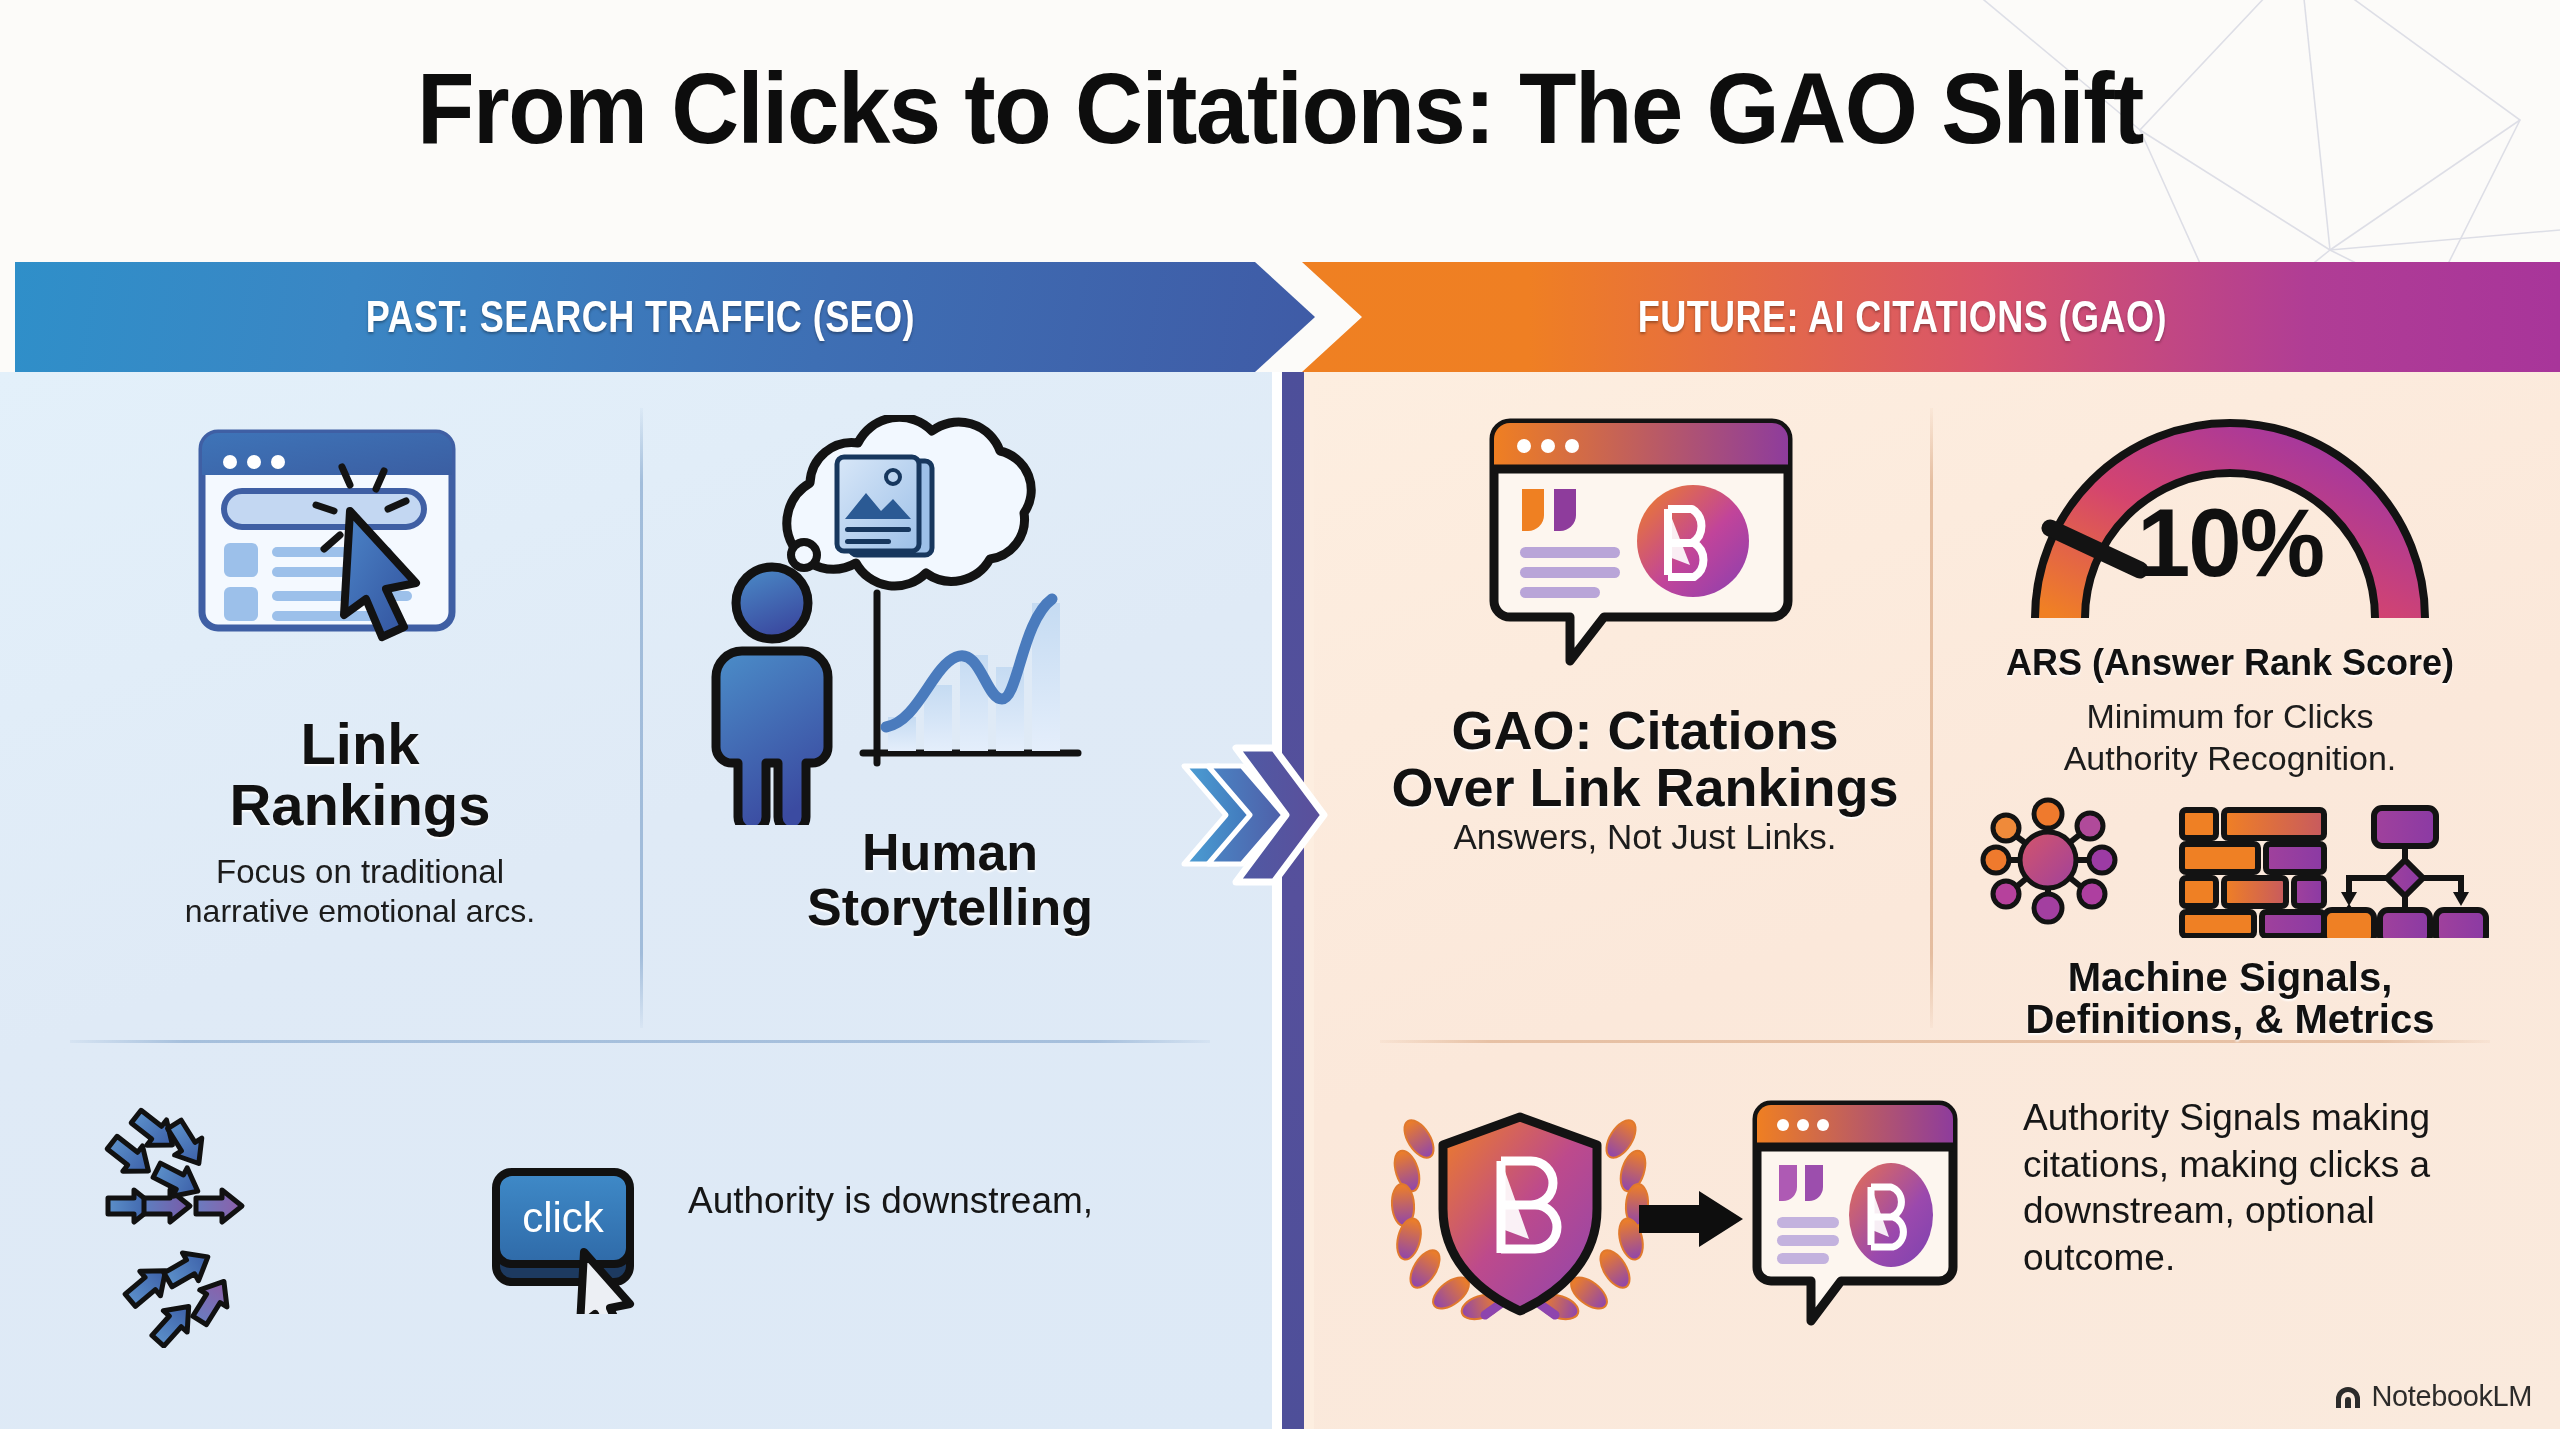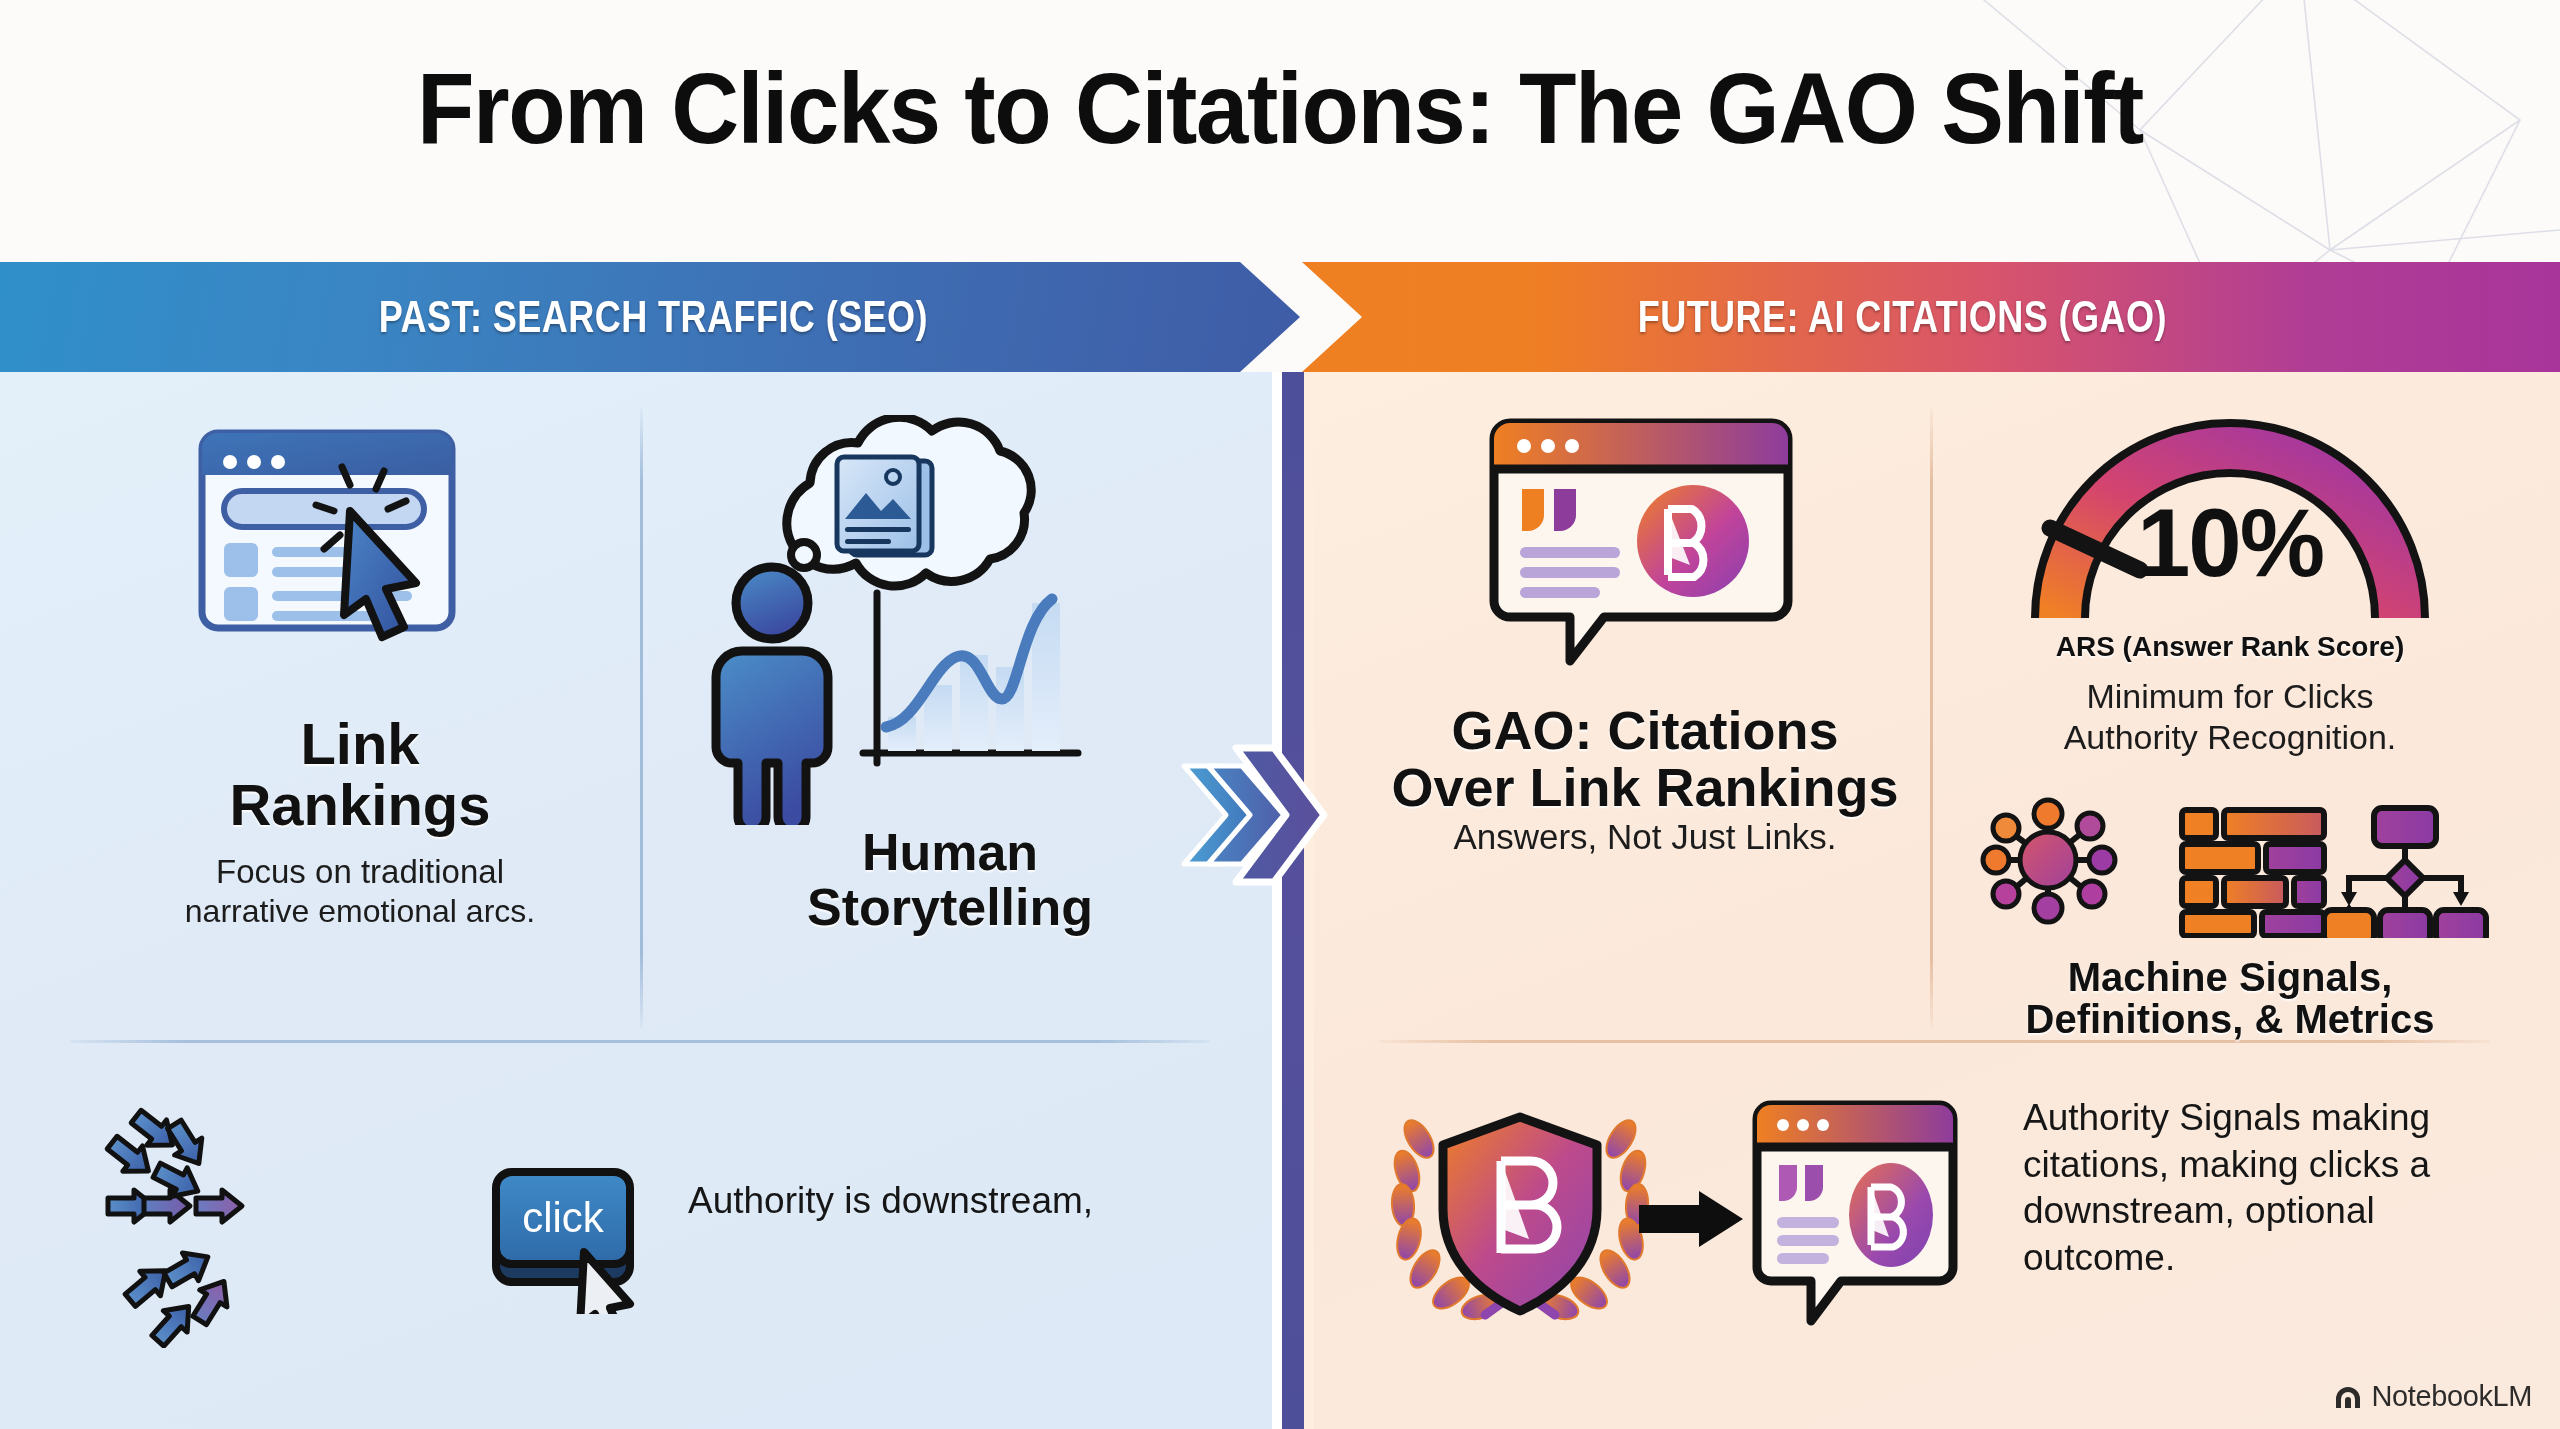--- a/index.html
+++ b/index.html
@@ -20,25 +20,24 @@
     position:absolute;left:0;top:52px;width:2560px;text-align:center;
     font-size:100px;line-height:112px;font-weight:bold;color:#0d0d0d;
     letter-spacing:-1.5px;
     font-family:"Liberation Sans","DejaVu Sans",sans-serif;
     transform:scaleX(0.94);
   }
 
   
   .band{position:absolute;top:262px;height:110px;z-index:4;display:flex;align-items:center;}
   .band-left{
-    left:0;width:1300px;
+    left:15px;width:1300px;
     background:linear-gradient(100deg,#2f8fc9 0%,#3a86c4 26%,#3e6fb4 62%,#3f5ba6 100%);
     clip-path:polygon(0 0, 1240px 0, 1300px 55px, 1240px 110px, 0 110px);
     box-shadow:0 4px 0 rgba(40,60,120,.28);
-    padding-left:28px;
   }
   .band-right{
     left:1302px;width:1258px;
     background:linear-gradient(90deg,#ef8022 0%,#ef7f23 18%,#d9556a 54%,#b03d95 80%,#a8359a 100%);
     clip-path:polygon(0 0, 1258px 0, 1258px 110px, 0 110px, 60px 55px);
   }
   .band-label{
     width:100%;text-align:center;color:#ffffff;font-weight:bold;
     font-size:44px;letter-spacing:.5px;
     transform:scaleX(0.82);
@@ -385,21 +384,21 @@
               <stop offset="0.45" stop-color="#d4446f"></stop>
               <stop offset="1" stop-color="#9b35a8"></stop>
           </linearGradient>
         </defs>
         <path d="M40,200 A170,170 0 0 1 380,200" fill="none" stroke="#131313" stroke-width="58" stroke-linecap="butt"></path>
         <path d="M40,200 A170,170 0 0 1 380,200" fill="none" stroke="url(#gaugeG)" stroke-width="42" stroke-linecap="butt"></path>
         <line x1="30" y1="110" x2="120" y2="152" stroke="#131313" stroke-width="17" stroke-linecap="round"></line>
       </svg>
       <div style="position:absolute;left:0;top:70px;width:420px;text-align:center;font-size:96px;font-weight:bold;color:#101010;letter-spacing:-2px;">10%</div>
     </div>
-    <div class="cell-title" style="font-size:28px;margin-top:4px;">ARS (Answer Rank Score)</div>
+    <div class="cell-title" style="font-size:36px;margin-top:16px;">ARS (Answer Rank Score)</div>
     <div class="cell-sub" style="font-size:34px;margin-top:14px;">Minimum for Clicks</div>
     <div class="cell-sub" style="font-size:34px;">Authority Recognition.</div>
   </div>
 
   <div class="cell" style="left:1960px;top:788px;width:540px;">
     <svg width="520" height="150" viewBox="0 0 520 150" style="display:block;margin:0 auto;">
       <defs>
         <linearGradient id="nodeG" x1="0" y1="0" x2="1" y2="1">
             <stop offset="0" stop-color="#d4556a"></stop>
             <stop offset="1" stop-color="#a0419c"></stop>

